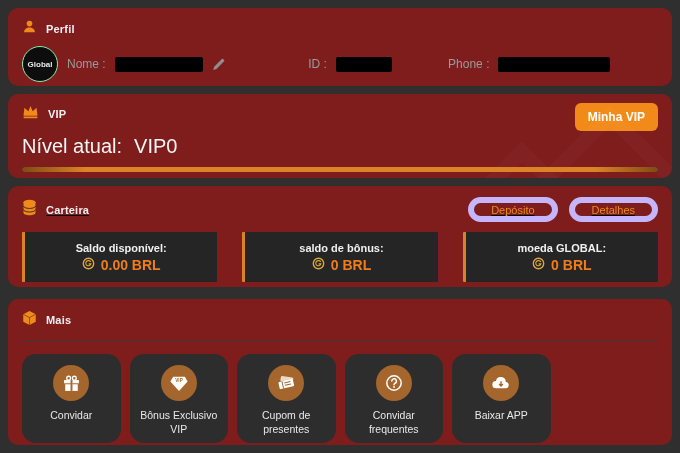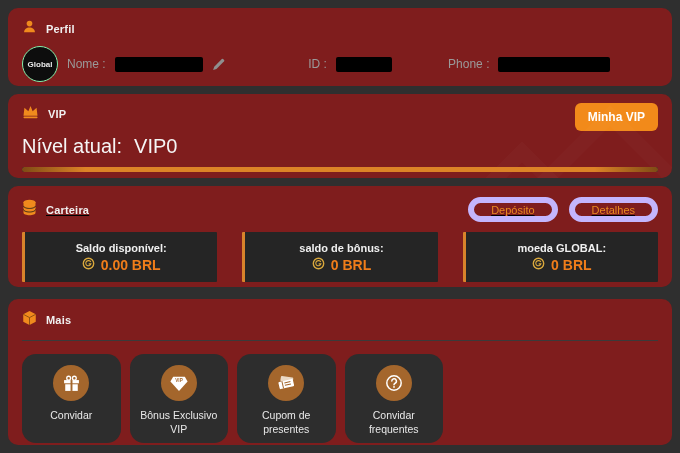--- a/index.html
+++ b/index.html
@@ -226,17 +226,26 @@
           <svg width="20" height="20" viewBox="0 0 20 20">
               <circle cx="10" cy="10" r="7.2" fill="none" stroke="#fff" stroke-width="1.5"></circle>
               <path d="M7.8 8.1a2.3 2.3 0 1 1 3.3 2.1c-.8.4-1.1.8-1.1 1.6" fill="none" stroke="#fff" stroke-width="1.5" stroke-linecap="round"></path>
               <circle cx="10" cy="13.9" r="0.95" fill="#fff"></circle>
             </svg>
         </span>
         <span class="tile-label">Convidar frequentes</span>
       </div>
 
 
+      <div class="tile">
+        <span class="tile-icon">
+          <svg width="20" height="20" viewBox="0 0 20 20">
+              <path d="M5 15.2a3.6 3.6 0 0 1-.1-7.2 5 5 0 0 1 9.9 1 3.1 3.1 0 0 1-.4 6.2z" fill="#fff"></path>
+              <path d="M10 8.3v4.6M8.1 11.1l1.9 1.9 1.9-1.9" stroke="#a4662c" stroke-width="1.4" fill="none"></path>
+            </svg>
+        </span>
+        <span class="tile-label">Baixar APP</span>
+      </div>
 
     </div>
   </section>
 
 </div>
 
 </body></html>

